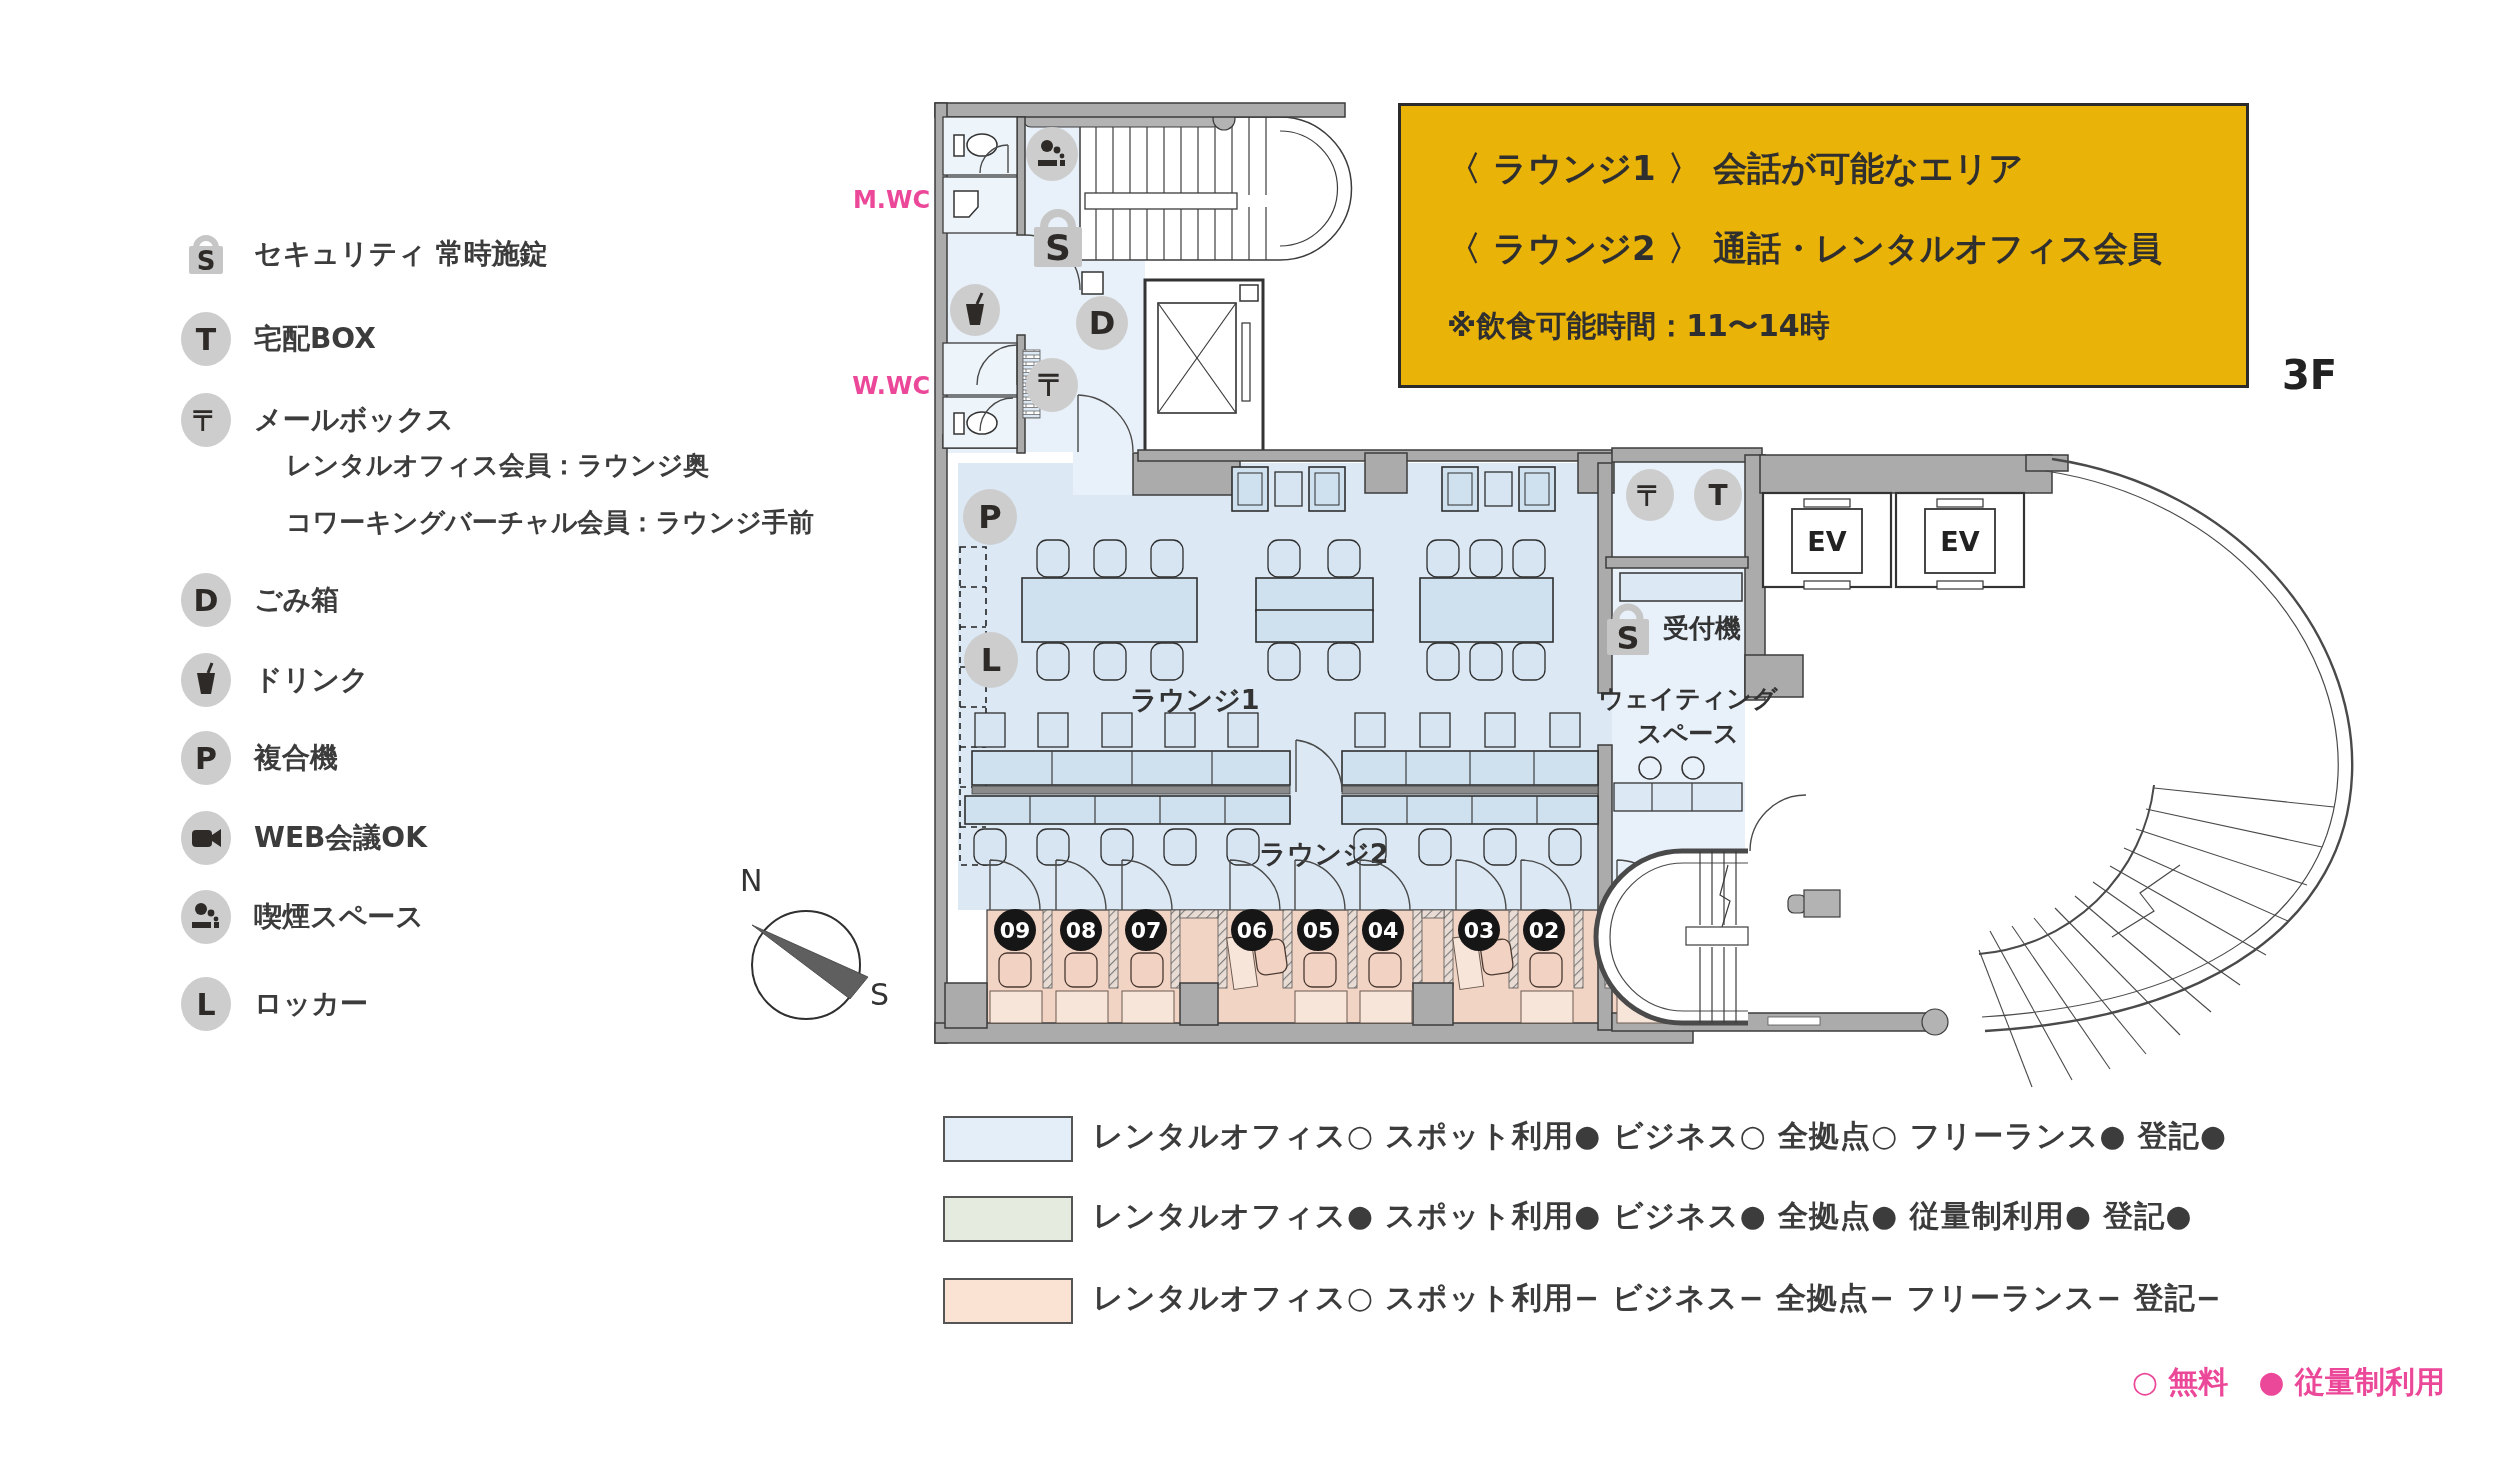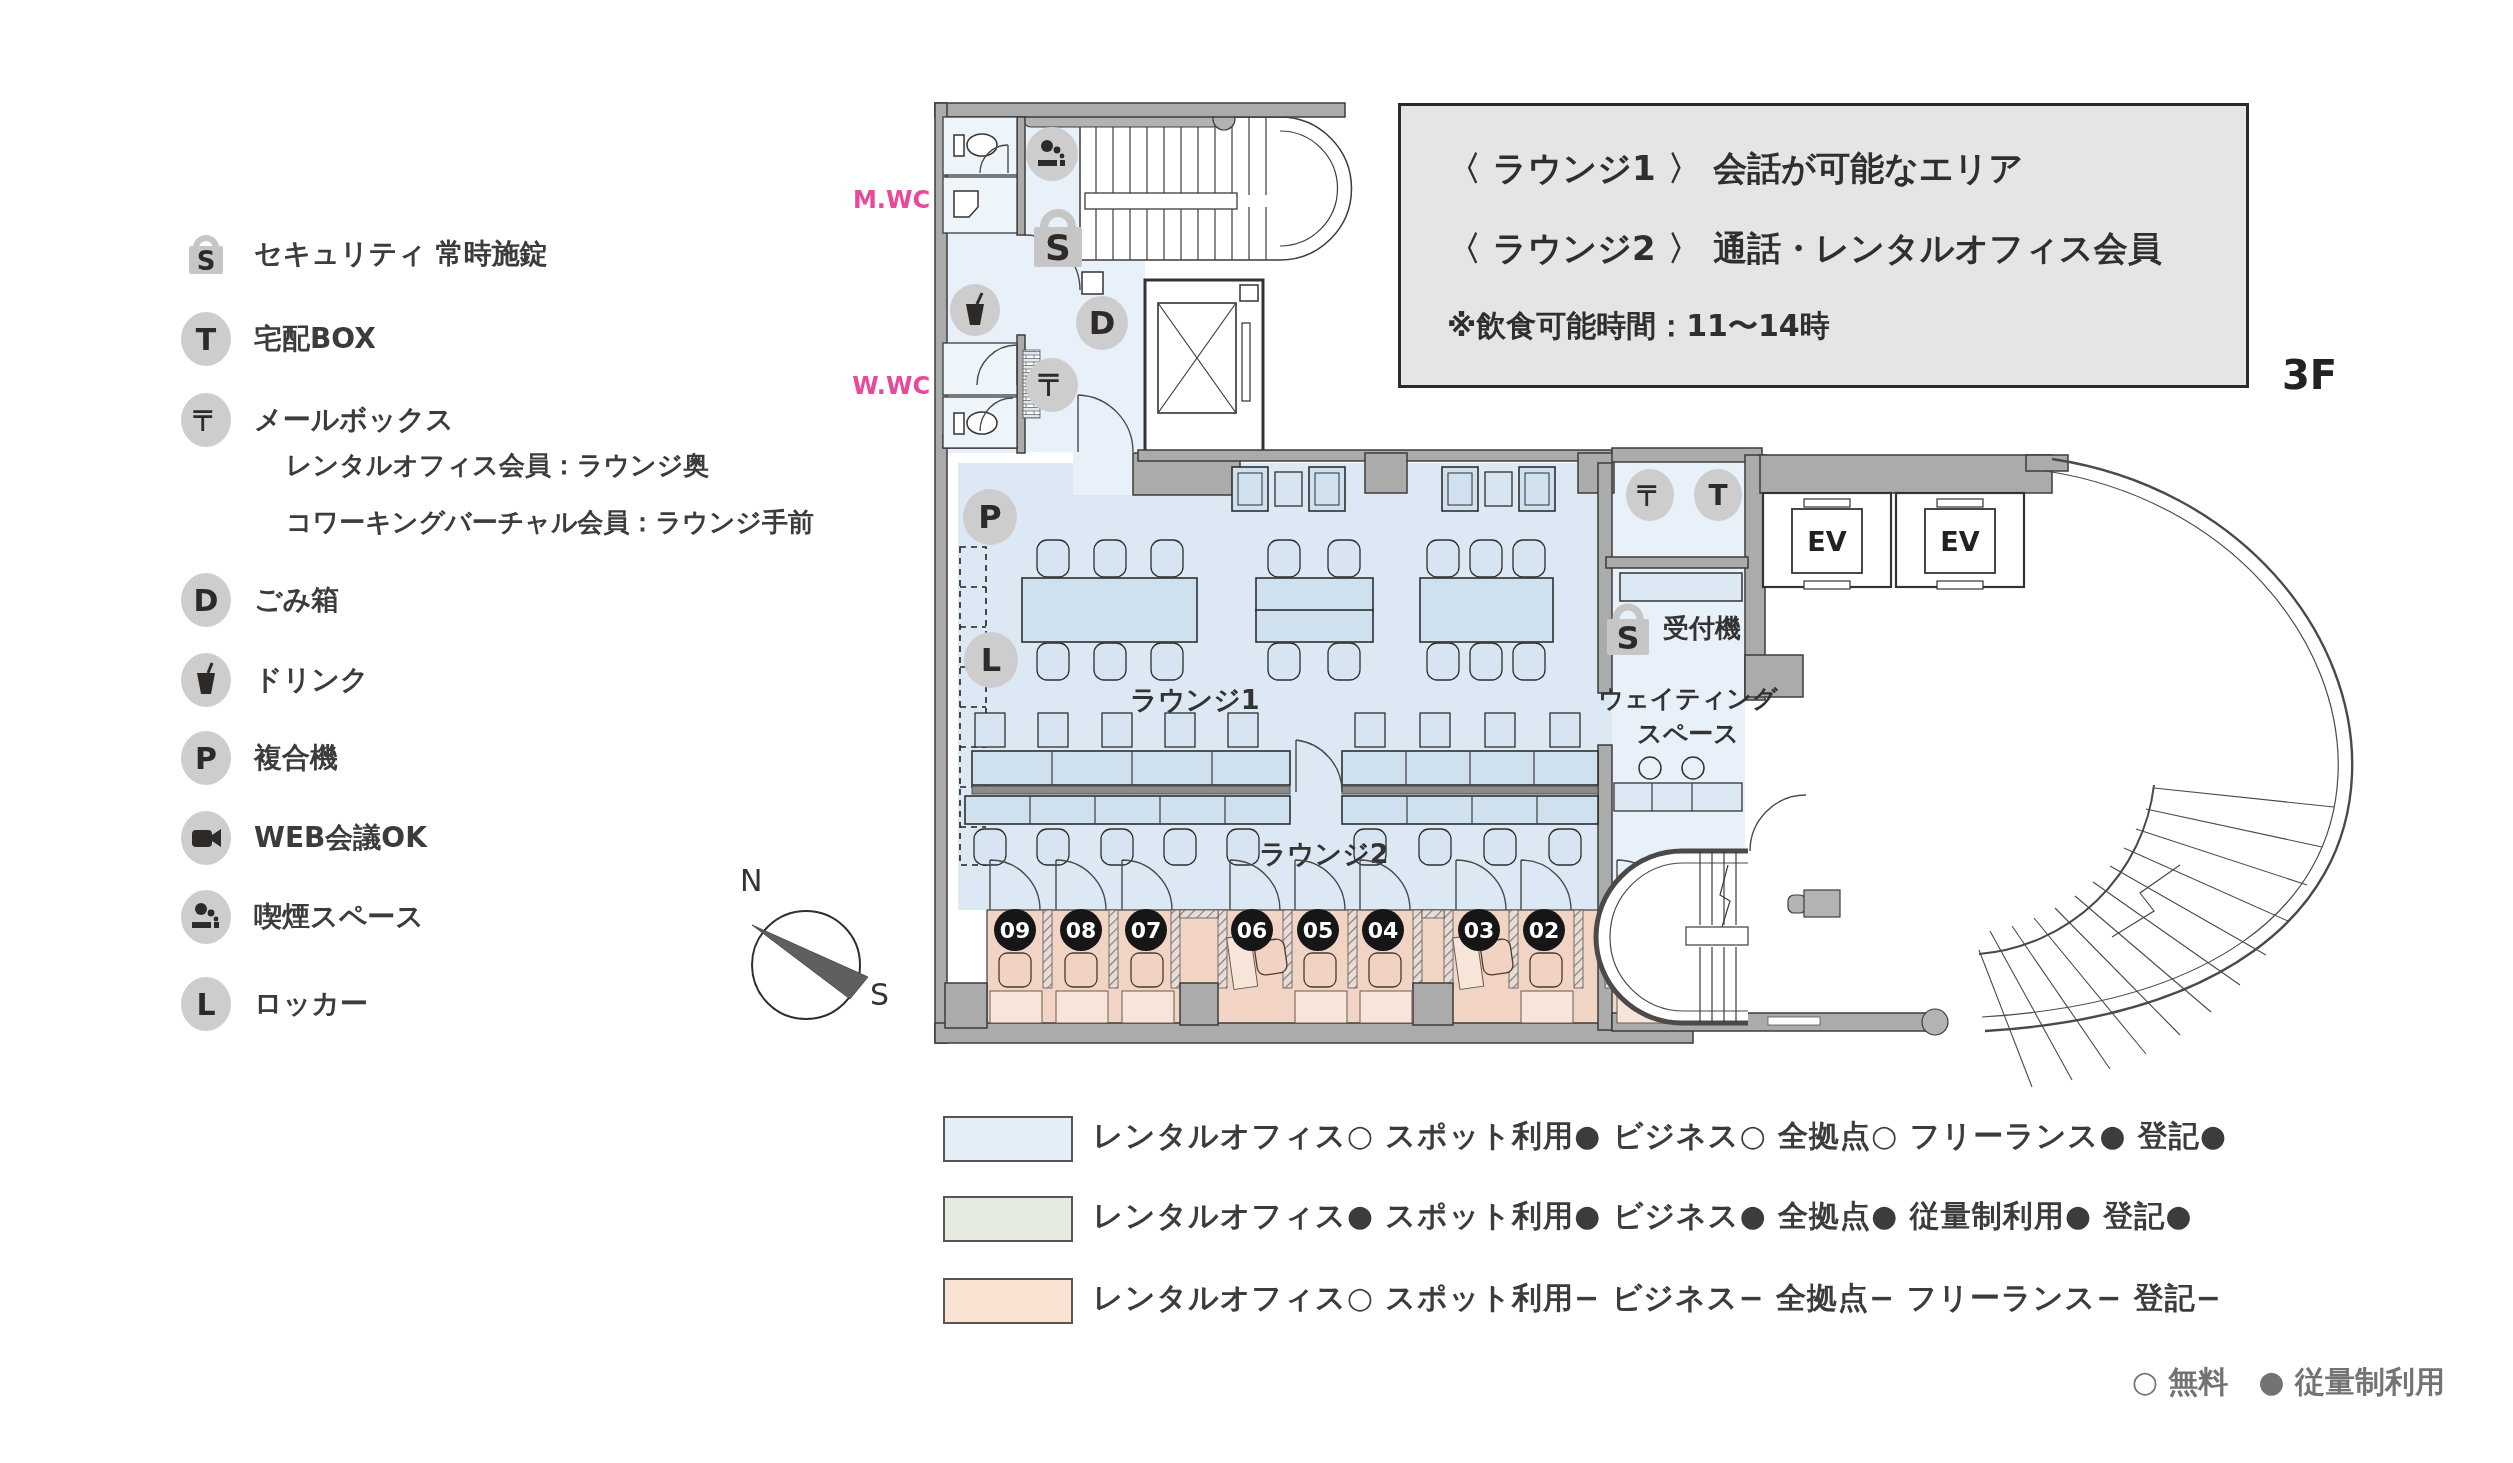--- a/index.html
+++ b/index.html
@@ -5,33 +5,33 @@
   html,body{margin:0;padding:0;}
   body{width:2513px;height:1463px;background:#fff;position:relative;
        font-family:"DejaVu Sans","Liberation Sans",sans-serif;color:#3a3a3a;overflow:hidden;}
   .abs{position:absolute;}
   
   .leg-row{position:absolute;display:flex;align-items:center;gap:20px;height:56px;}
   .leg-label{font-size:28px;font-weight:600;color:#3c3c3c;white-space:nowrap;}
   .leg-sub{position:absolute;font-size:26px;font-weight:600;color:#3c3c3c;white-space:nowrap;}
   
   .notice{position:absolute;left:1398px;top:103px;width:845px;height:279px;
-          border:3px solid #2b2b2b;background:#e5e5e5;}
+          border:3px solid #2b2b2b;background:#eab308;}
   .notice div{position:absolute;left:46px;font-weight:600;color:#2f2f2f;white-space:nowrap;}
   .n1{top:40px;font-size:34px;}
   .n2{top:120px;font-size:34px;}
   .n3{top:200px;font-size:30px;}
   .floor-tag{position:absolute;left:2282px;top:352px;font-size:40px;font-weight:600;color:#222;}
   .wc-label{position:absolute;width:130px;text-align:right;font-size:24px;font-weight:600;color:#ec4899;}
   
   .usage-row{position:absolute;display:flex;gap:20px;}
   .swatch{width:130px;height:46px;border:2px solid #555;box-sizing:border-box;}
   .usage-text{font-size:30px;font-weight:600;color:#3c3c3c;white-space:nowrap;letter-spacing:1px;}
   .usage-note{position:absolute;left:1900px;top:1362px;width:545px;text-align:right;
-              font-size:30px;font-weight:600;color:#737373;}
+              font-size:30px;font-weight:600;color:#ec4899;}
   
   .wall{fill:#ababab;stroke:#3c3c3c;stroke-width:1.5;}
   .wallthin{fill:#b3b3b3;stroke:#3c3c3c;stroke-width:1.2;}
   .floorblue{fill:#dce9f5;}
   .floorlite{fill:#e8f0f9;}
   .roomw{fill:#ffffff;stroke:#3c3c3c;stroke-width:1.5;}
   .stall{fill:#edf4fa;stroke:#3c3c3c;stroke-width:1.3;}
   .tbl{fill:#cfe1ef;stroke:#2f2f2f;stroke-width:1.6;}
   .chair{fill:#d7e5f2;stroke:#2f2f2f;stroke-width:1.3;}
   .pchair{fill:#f2d2c2;stroke:#4a3a32;stroke-width:1.3;}

